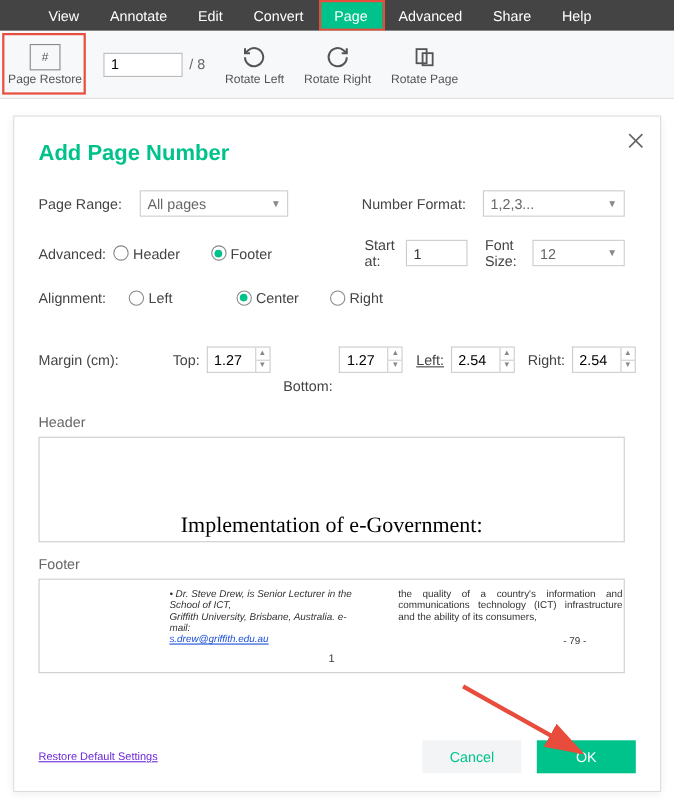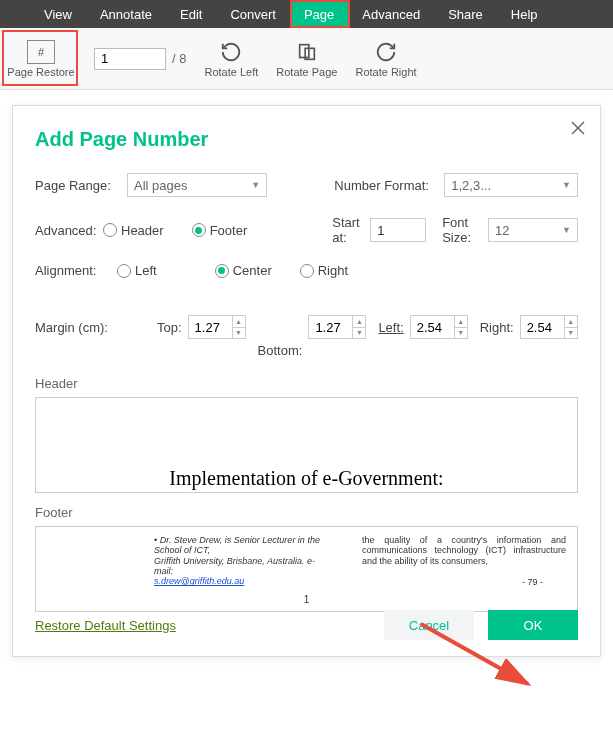--- a/index.html
+++ b/index.html
@@ -18,21 +18,21 @@
   .tool-label { font-size: 11px; color: #555; }
   .red-box-toolbar { position: absolute; border: 2px solid #e74c3c; left: 2px; top: 30px; width: 76px; height: 56px; pointer-events: none; }
 
   .page-spinner { display: flex; align-items: center; gap: 6px; }
   .page-spinner input { width: 72px; height: 22px; border: 1px solid #bbb; padding: 0 6px; font-size: 13px; }
   .page-total { color: #666; font-size: 13px; }
 
   .rotate-icon { width: 24px; height: 24px; display: flex; align-items: center; justify-content: center; }
 
   
-  .dialog { position: absolute; left: 12px; top: 105px; width: 589px; height: 552px; background: #fff; border: 1px solid #ddd; box-shadow: 0 2px 8px rgba(0,0,0,.08); padding: 22px 22px 16px 22px; }
+  .dialog { position: absolute; left: 12px; top: 105px; width: 589px; height: 615px; background: #fff; border: 1px solid #ddd; box-shadow: 0 2px 8px rgba(0,0,0,.08); padding: 22px 32px 16px 22px; }
   .close-x { position: absolute; right: 14px; top: 14px; cursor: pointer; color: #666; }
   .dialog-title { color: #00c28b; font-size: 20px; font-weight: 600; margin-bottom: 22px; }
 
   .row { display: flex; align-items: center; margin-bottom: 18px; gap: 10px; }
   .row .label { font-size: 13px; color: #444; min-width: 82px; }
   .row .label.short { min-width: auto; margin-left: 36px; }
   .combo { border: 1px solid #ccc; height: 24px; display: flex; align-items: center; justify-content: space-between; padding: 0 6px; background: #fff; font-size: 13px; color: #666; cursor: pointer; }
   .caret-down { font-size: 9px; color: #888; margin-left: 6px; }
   input[type="text"].field { border: 1px solid #ccc; height: 24px; padding: 0 6px; font-size: 13px; color: #333; }
   .radio { width: 14px; height: 14px; border: 1px solid #888; border-radius: 50%; display: inline-flex; align-items: center; justify-content: center; margin-right: 4px; }
@@ -50,21 +50,21 @@
   .header-preview { height: 96px; display: flex; flex-direction: column; justify-content: flex-end; align-items: center; padding-bottom: 2px; overflow: hidden; }
   .header-preview .doc-title { font-size: 20px; color: #000; font-family: "Times New Roman", serif; }
   .footer-preview { height: 86px; position: relative; font-size: 9px; color: #333; font-family: "Times New Roman", serif; }
   .footer-preview .col-left { position: absolute; left: 118px; top: 8px; width: 180px; font-style: italic; line-height: 1.15; }
   .footer-preview .col-left a { color: #1a4fd6; text-decoration: underline; }
   .footer-preview .col-right { position: absolute; left: 326px; top: 8px; width: 204px; text-align: justify; line-height: 1.15; }
   .footer-preview .page-num-center { position: absolute; bottom: 6px; left: 50%; transform: translateX(-50%); font-size: 10px; }
   .footer-preview .page-num-right { position: absolute; bottom: 24px; right: 34px; font-size: 9px; }
 
   .dialog-footer { position: absolute; bottom: 16px; left: 22px; right: 22px; display: flex; align-items: center; }
-  .restore-link { color: #4d7c0f; text-decoration: underline; cursor: pointer; font-size: 13px; }
+  .restore-link { color: #6d28d9; text-decoration: underline; cursor: pointer; font-size: 10px; }
   .spacer { flex: 1; }
   .btn { width: 90px; height: 30px; display: flex; align-items: center; justify-content: center; font-size: 13px; cursor: pointer; border: none; }
   .btn.cancel { background: #f2f4f6; color: #00c28b; margin-right: 14px; }
   .btn.ok { background: #00c28b; color: #fff; }
 
   .arrow-annot { position: absolute; pointer-events: none; }
 </style>
 </head>
 <body>
 
@@ -93,35 +93,35 @@
     <div class="rotate-icon">
       <svg width="22" height="22" viewBox="0 0 24 24" fill="none" stroke="#555" stroke-width="2">
           <path d="M3 12a9 9 0 1 0 3-6.7L3 8"></path>
           <polyline points="3 3 3 8 8 8"></polyline>
         </svg>
     </div>
     <div class="tool-label">Rotate Left</div>
   </div>
   <div class="group">
     <div class="rotate-icon">
+      <svg width="22" height="22" viewBox="0 0 24 24" fill="none" stroke="#555" stroke-width="2">
+          <path d="M21 12a9 9 0 1 1-3-6.7L21 8"></path>
+          <polyline points="21 3 21 8 16 8"></polyline>
+        </svg>
+    </div>
+    <div class="tool-label">Rotate Right</div>
+  </div>
+  <div class="group">
+    <div class="rotate-icon">
       <svg width="22" height="22" viewBox="0 0 24 24" fill="none" stroke="#555" stroke-width="1.8">
           <rect x="4" y="4" width="10" height="14"></rect>
           <rect x="10" y="8" width="10" height="12"></rect>
         </svg>
     </div>
     <div class="tool-label">Rotate Page</div>
-  </div>
-  <div class="group">
-    <div class="rotate-icon">
-      <svg width="22" height="22" viewBox="0 0 24 24" fill="none" stroke="#555" stroke-width="2">
-          <path d="M21 12a9 9 0 1 1-3-6.7L21 8"></path>
-          <polyline points="21 3 21 8 16 8"></polyline>
-        </svg>
-    </div>
-    <div class="tool-label">Rotate Right</div>
   </div>
 </div>
 <div class="red-box-toolbar"></div>
 
 <div class="dialog">
   <div class="close-x">
     <svg width="16" height="16" viewBox="0 0 16 16" stroke="#666" stroke-width="1.5">
         <line x1="2" y1="2" x2="14" y2="14"></line>
         <line x1="14" y1="2" x2="2" y2="14"></line>
       </svg>

